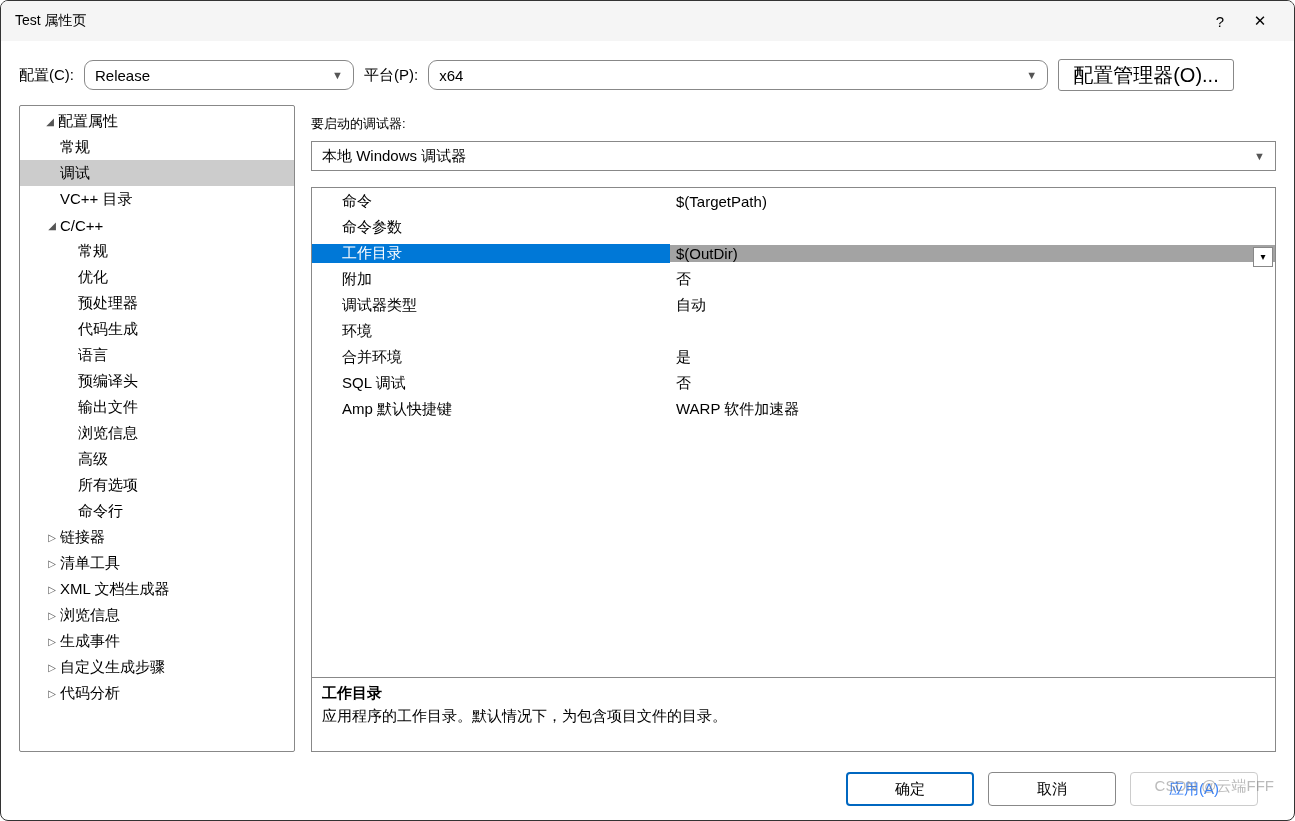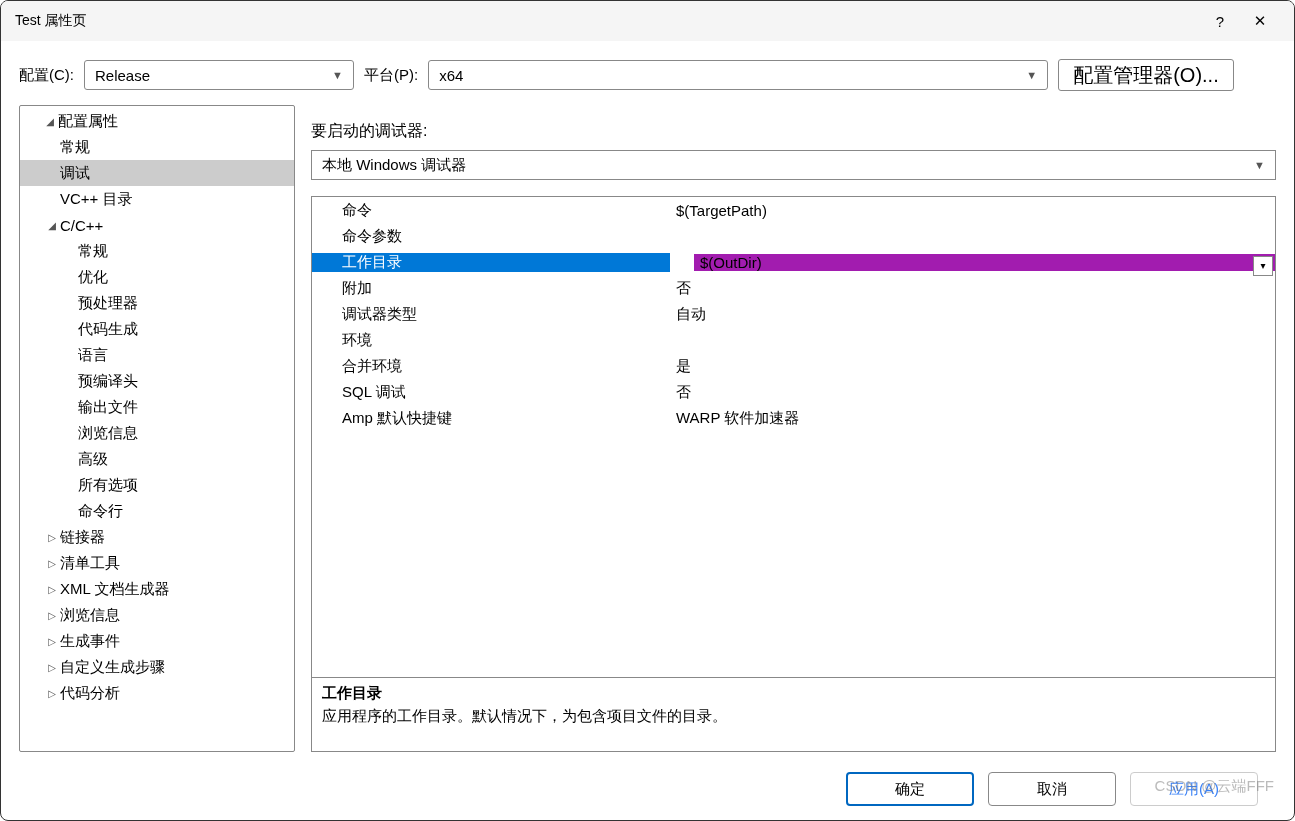--- a/index.html
+++ b/index.html
@@ -3,46 +3,46 @@
 <meta charset="utf-8">
 <style>
 * { box-sizing: border-box; margin: 0; padding: 0; }
 body { font-family: "Microsoft YaHei", "Segoe UI", Tahoma, sans-serif; font-size: 14px; background: #fff; color: #000; }
 .dialog { width: 1295px; height: 821px; border: 1px solid #333; border-radius: 8px; overflow: hidden; position: relative; background: #fff; display: flex; flex-direction: column; }
 .titlebar { height: 40px; display: flex; align-items: center; padding: 0 14px; background: #f5f5f5; }
 .titlebar-title { flex: 1; font-size: 14px; }
 .titlebar-btn { width: 40px; height: 40px; display: flex; align-items: center; justify-content: center; cursor: default; font-size: 15px; }
 .toolbar { padding: 18px 18px 6px 18px; display: flex; align-items: center; gap: 10px; }
 .toolbar-label { font-size: 15px; }
-.select { border: 1px solid #888; border-radius: 3px; height: 30px; display: flex; align-items: center; padding: 0 10px; background: #fff; position: relative; font-size: 15px; }
+.select { border: 1px solid #888; border-radius: 9px; height: 30px; display: flex; align-items: center; padding: 0 10px; background: #fff; position: relative; font-size: 15px; }
 .select.config { width: 270px; }
 .select.platform { width: 620px; }
 .select .chev { margin-left: auto; font-size: 11px; color: #555; }
 .btn-cfgmgr { border: 1px solid #888; border-radius: 3px; height: 32px; padding: 0 14px; background: #fff; font-size: 20px; display:flex; align-items:center; }
 .main { flex: 1; display: flex; padding: 8px 18px 10px 18px; gap: 16px; min-height: 0; }
 .tree { width: 276px; border: 1px solid #888; border-radius: 2px; overflow-y: auto; padding: 2px 0; font-size: 15px; }
 .tree-row { height: 26px; display: flex; align-items: center; padding-left: 6px; white-space: nowrap; }
 .tree-row.selected { background: #ccc; }
 .arrow { width: 16px; display: inline-flex; justify-content: center; font-size: 10px; color: #555; }
 .indent1 { padding-left: 22px; }
 .indent2 { padding-left: 40px; }
 .indent3 { padding-left: 58px; }
 .indent2 .arrow { margin-left: -16px; }
 .right { flex: 1; display: flex; flex-direction: column; min-width: 0; }
-.debugger-label { font-size: 16px; margin-bottom: 8px; margin-top: 16px; }
+.debugger-label { font-size: 13px; margin-bottom: 8px; margin-top: 10px; }
 .debugger-select { border: 1px solid #888; height: 30px; display: flex; align-items: center; padding: 4px 10px; font-size: 15px; margin-bottom: 16px; }
 .debugger-select .chev { margin-left: auto; font-size: 11px; color: #555; }
 .grid { border: 1px solid #888; flex: 1; overflow: auto; display: flex; flex-direction: column; }
 .grid-body { flex: 1; }
 .grid-row { display: flex; height: 26px; align-items: center; font-size: 15px; }
 .grid-row .pname { width: 358px; padding-left: 30px; }
 .grid-row .pval { flex: 1; padding-left: 6px; position: relative; }
 .grid-row.selected { }
 .grid-row.selected .pname { background: #0078d7; color: #fff; }
-.grid-row.selected .pval { background: #a21caf; margin-left: 24px; }
+.grid-row.selected .pval { background: #a3a3a3; }
 .dropbtn { position: absolute; right: 2px; top: 2px; width: 20px; height: 20px; border: 1px solid #888; display:flex; align-items:center; justify-content:center; font-size:10px; background:#fff; }
 .desc { border-top: 1px solid #888; padding: 6px 10px 10px 10px; height: 74px; }
 .desc-title { font-weight: bold; font-size: 15px; margin-bottom: 4px; }
 .desc-body { font-size: 15px; }
 .footer { padding: 10px 36px 14px 18px; display: flex; justify-content: flex-end; gap: 14px; }
 .btn { width: 128px; height: 34px; border: 1px solid #888; border-radius: 4px; display: flex; align-items: center; justify-content: center; font-size: 15px; background: #fff; }
 .btn.default { border: 2px solid #0067c0; }
 .btn.disabled { color: #3b82f6; border-color: #ccc; }
 .watermark { position: absolute; right: 20px; bottom: 24px; color: rgba(120,120,120,0.5); font-size: 15px; pointer-events: none; }
 </style>

